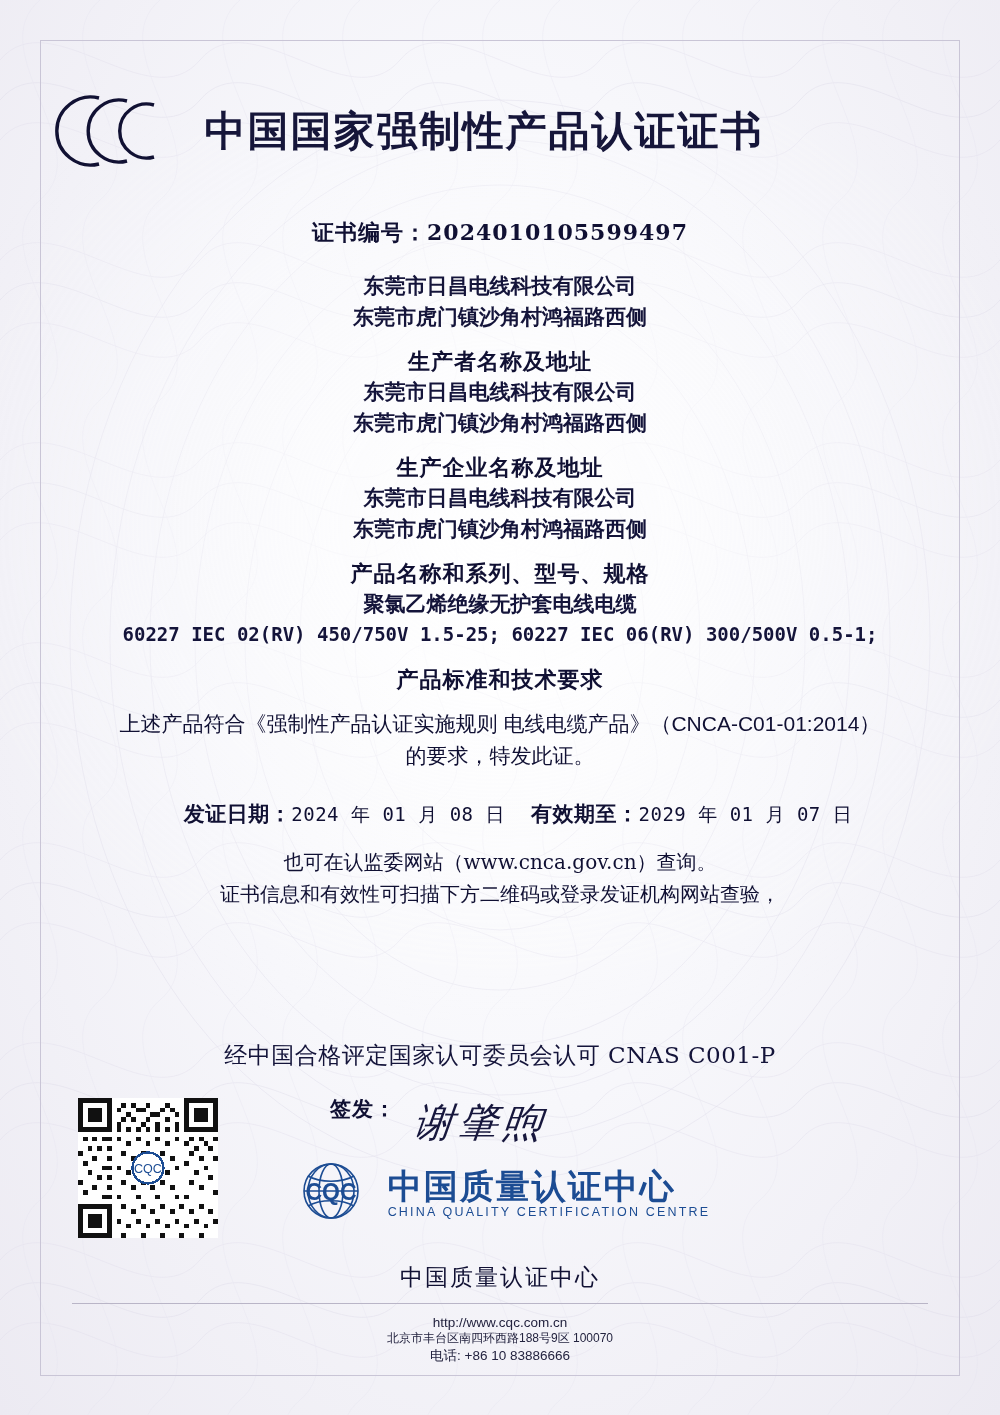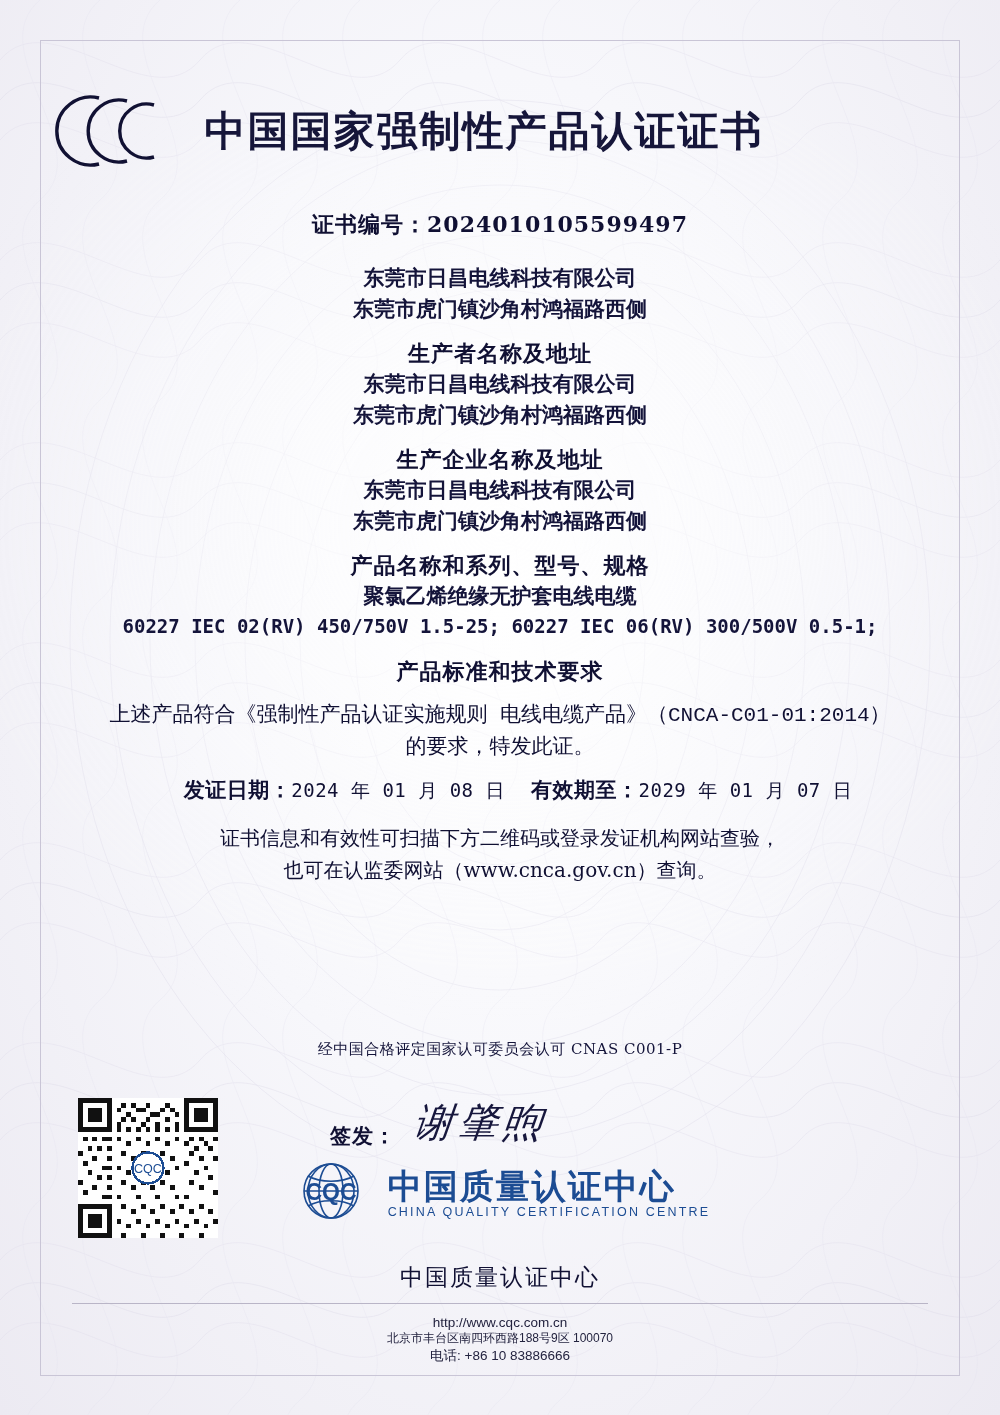--- a/index.html
+++ b/index.html
@@ -61,21 +61,21 @@
     font-size: 41px;
     font-weight: bold;
     letter-spacing: 2px;
     color: #16163a;
     white-space: nowrap;
   }
 
   
   .body-block {
     position: absolute;
-    left: 0; top: 210px;
+    left: 0; top: 218px;
     width: 1000px;
     text-align: center;
     color: #101033;
   }
   .cert-no {
     font-size: 22px;
     font-weight: bold;
     letter-spacing: 1px;
     margin-bottom: 22px;
     font-family: "DejaVu Serif", serif;
@@ -99,24 +99,24 @@
     font-weight: bold;
   }
   .sec-line.mono {
     font-family: "DejaVu Sans Mono", monospace;
     font-size: 19px;
     letter-spacing: 0px;
   }
   .statement {
     font-size: 21px;
     line-height: 32px;
-    font-family: Liberation Mono, monospace;
+    font-family: Liberation Sans, sans-serif;
   }
   .dates {
-    margin-top: 12px;
+    margin-top: 28px;
     font-size: 21px;
     font-family: "DejaVu Serif", serif;
     font-weight: bold;
     letter-spacing: 0.5px;
     padding-left: 36px;
   }
   .dates .dv {
     font-weight: normal;
     font-family: "DejaVu Sans Mono", monospace;
     font-size: 19px;
@@ -128,32 +128,32 @@
     line-height: 32px;
     font-family: "DejaVu Serif", serif;
   }
 
   
   .cnas {
     position: absolute;
     left: 0; top: 1040px;
     width: 1000px;
     text-align: center;
-    font-size: 15px;
+    font-size: 23px;
     font-family: "DejaVu Serif", serif;
     color: #14143a;
     letter-spacing: 0.5px;
   }
 
   
   .sign-row {
     position: absolute;
     left: 330px; top: 1095px;
     display: flex;
-    align-items: flex-end;
+    align-items: flex-start;
     gap: 18px;
   }
   .sign-label {
     font-size: 21px;
     font-weight: bold;
     font-family: "DejaVu Serif", serif;
     color: #101033;
     letter-spacing: 1px;
   }
   .sign-name {
@@ -316,22 +316,22 @@
     <div class="statement">
       <div>上述产品符合《强制性产品认证实施规则 电线电缆产品》（CNCA-C01-01:2014）</div>
       <div>的要求，特发此证。</div>
     </div>
 
     <div class="dates">
       <span>发证日期：</span><span class="dv">2024 年 01 月 08 日</span><span class="gap"></span><span>有效期至：</span><span class="dv">2029 年 01 月 07 日</span>
     </div>
 
     <div class="verify">
+      <div>也可在认监委网站（www.cnca.gov.cn）查询。</div>
       <div>证书信息和有效性可扫描下方二维码或登录发证机构网站查验，</div>
-      <div>也可在认监委网站（www.cnca.gov.cn）查询。</div>
     </div>
   </div>
 
   <div class="cnas">经中国合格评定国家认可委员会认可 CNAS C001-P</div>
 
   <div class="qr">
     <svg width="140" height="140" viewBox="0 0 29 29" shape-rendering="crispEdges">
       <rect width="29" height="29" fill="#ffffff"></rect>
       <g fill="#111111">
 

